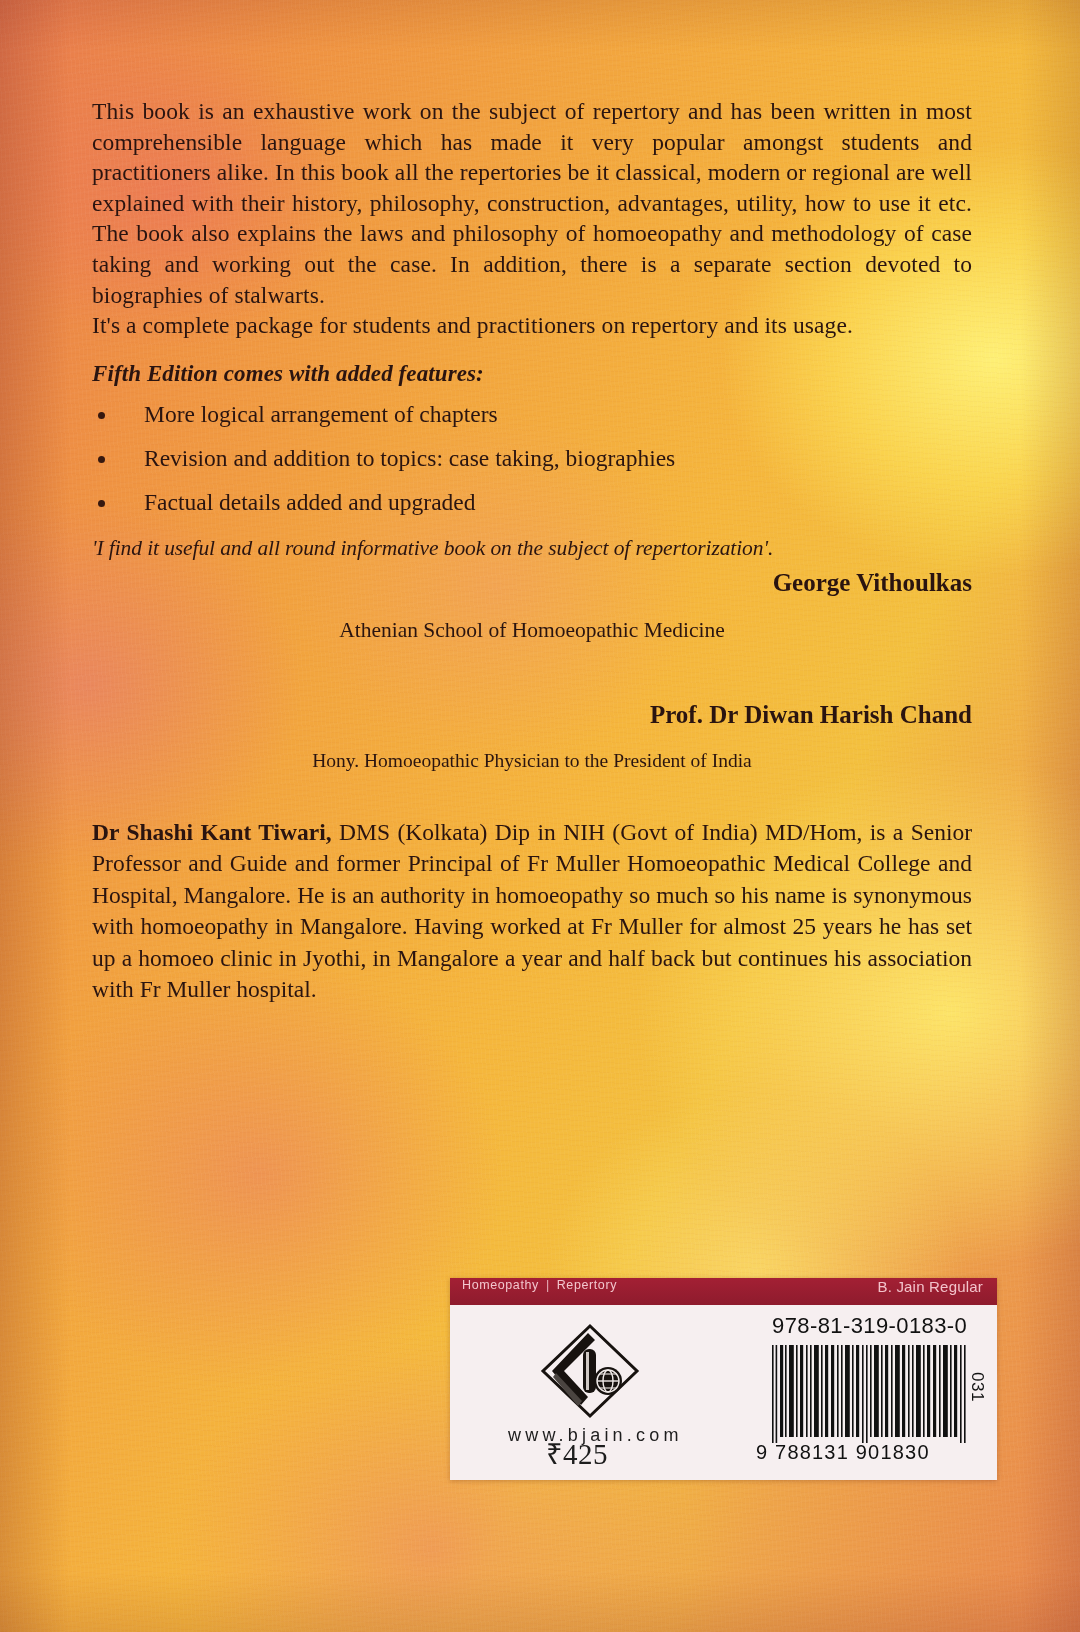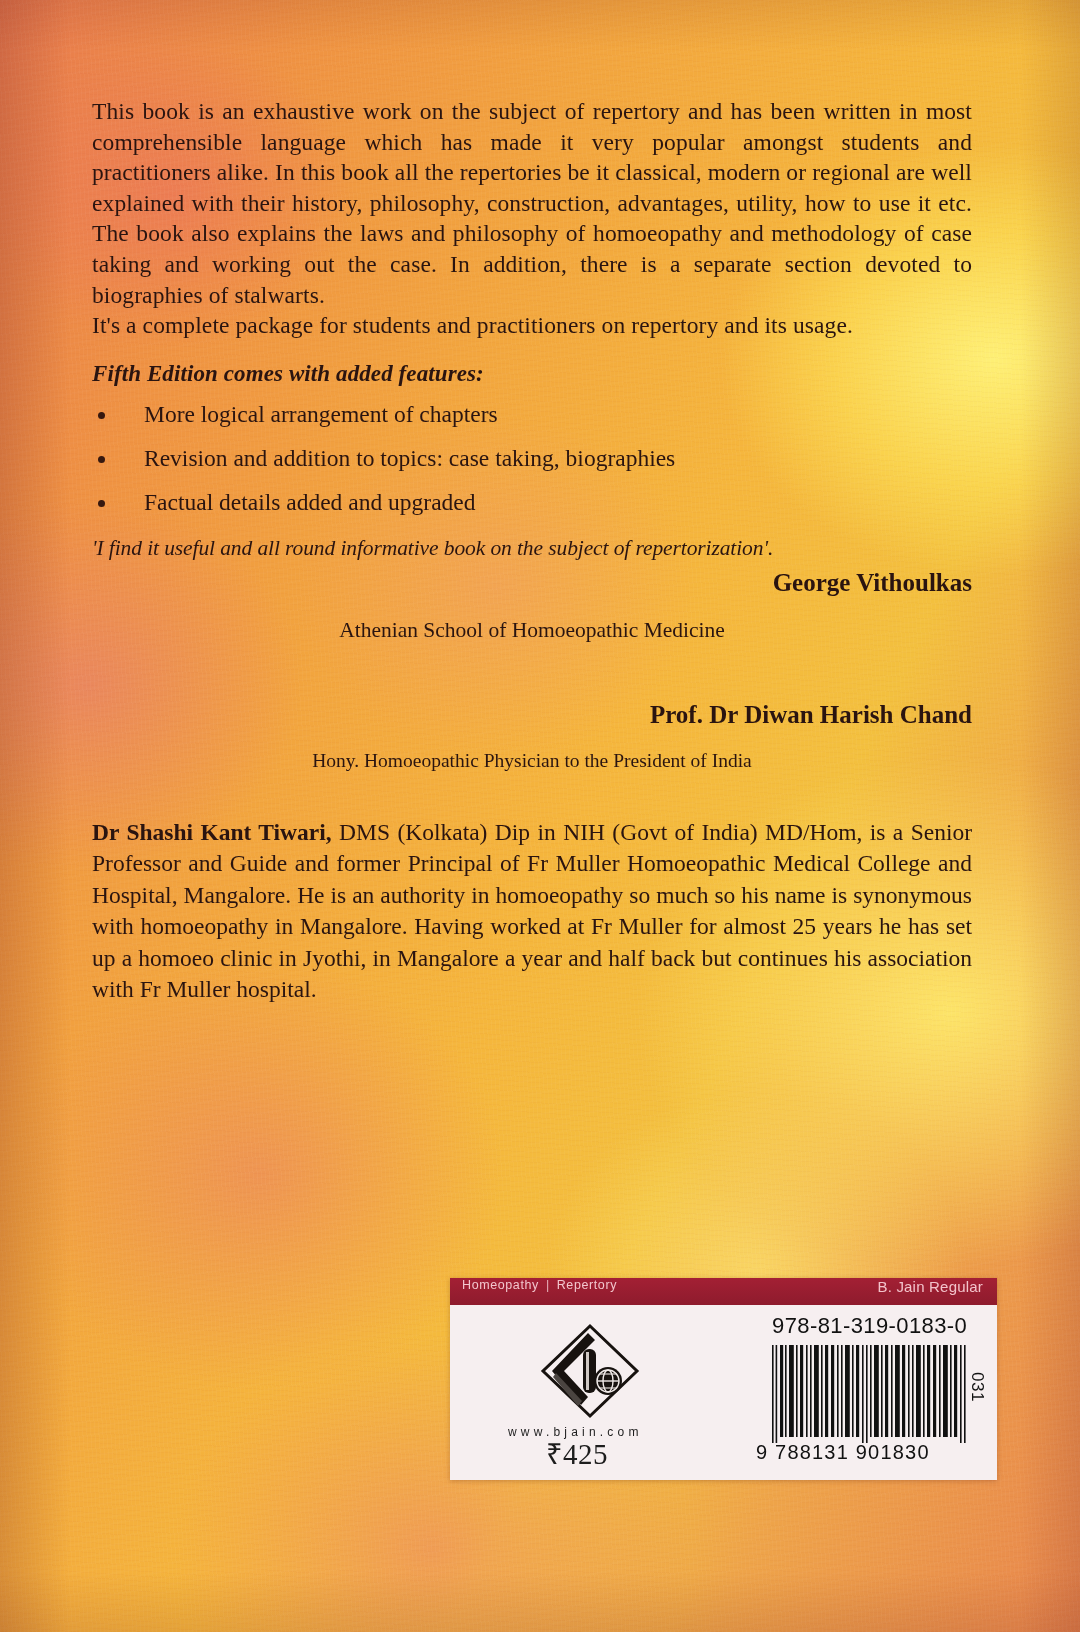--- a/index.html
+++ b/index.html
@@ -200,21 +200,21 @@
     font-family: "Liberation Serif", serif;
     font-size: 29px;
     color: #1d1d1d;
     letter-spacing: 0.5px;
   }
   #site {
     position: absolute;
     left: 58px;
     top: 120px;
     font-family: "Liberation Sans", sans-serif;
-    font-size: 12px;
+    font-size: 18px;
     letter-spacing: 4.2px;
     color: #1d1d1d;
   }
   #panel-right {
     flex: 1;
     position: relative;
   }
   #isbn-text {
     position: absolute;
     left: 22px;

